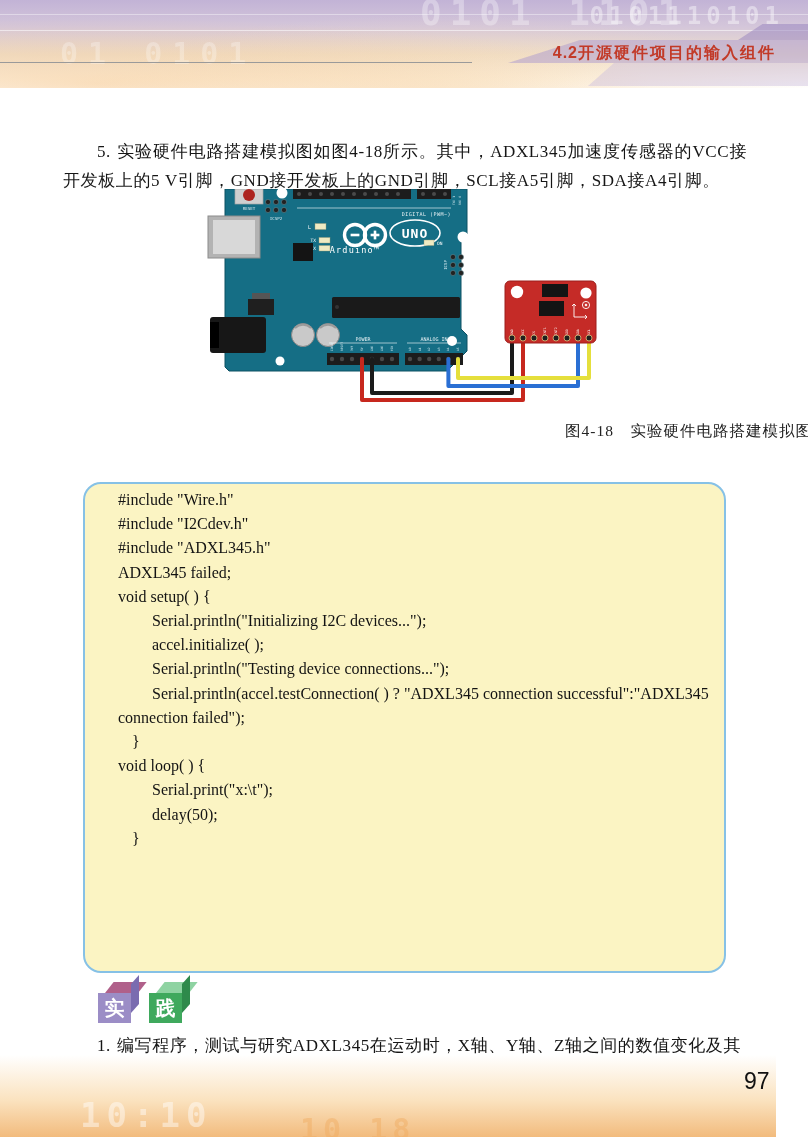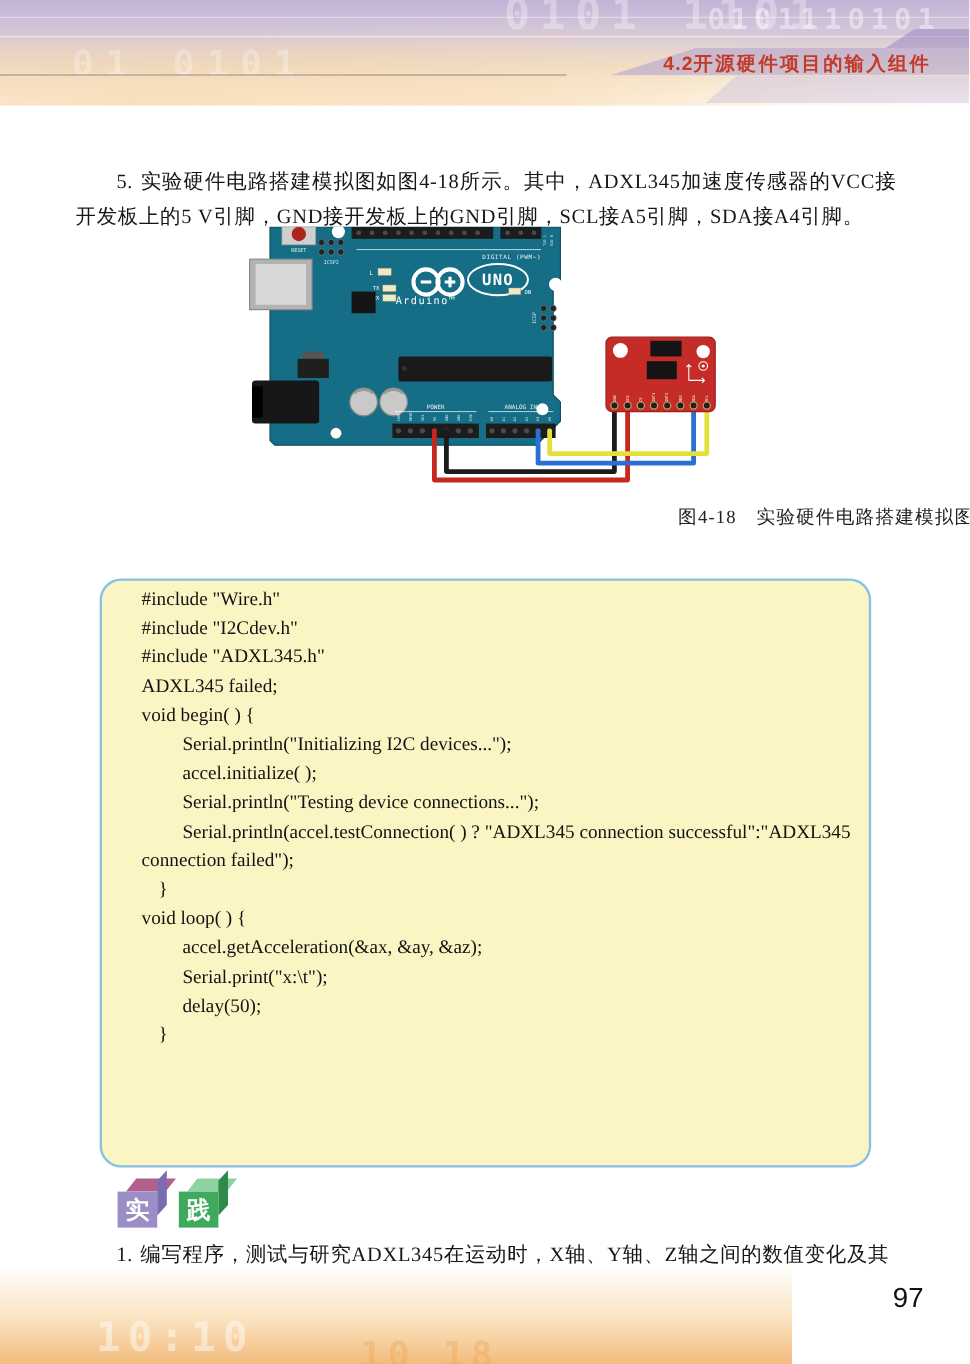--- a/index.html
+++ b/index.html
@@ -50,21 +50,21 @@
   .badge{position:absolute;left:98px;top:982px;display:flex;gap:7px;}
   .cube{position:relative;width:44px;height:47px;}
   .cube-top{position:absolute;top:0;left:7px;width:33px;height:11px;transform:skewX(-38deg);transform-origin:bottom left;}
   .cube-side{position:absolute;top:2px;left:33px;width:8px;height:29px;transform:skewY(-48deg);transform-origin:top left;}
   .cube-front{position:absolute;top:11px;left:0;width:33px;height:30px;display:flex;align-items:center;justify-content:center;
     color:#fff;font-weight:700;font-size:20px;font-family:"Liberation Sans",sans-serif;}
   .cube1 .cube-top{background:#b0608a;} .cube1 .cube-front{background:#9b8dc6;} .cube1 .cube-side{background:#7a6cb0;}
   .cube2 .cube-top{background:#8fd3a2;} .cube2 .cube-front{background:#3fa95d;} .cube2 .cube-side{background:#2e8a4b;}
 
   
-  .footer{position:absolute;left:0;bottom:0;width:660px;height:82px;
+  .footer{position:absolute;left:0;bottom:0;width:776px;height:82px;
     background:linear-gradient(180deg, rgba(250,228,195,0) 0%, rgba(248,214,163,.65) 45%, #f4c astonishing 0),
     linear-gradient(180deg, rgba(255,255,255,0) 0%, rgba(249,217,170,.75) 55%, #f2bb7d 100%);}
   .ftr-digits{position:absolute;font-family:"DejaVu Sans Mono",monospace;font-weight:bold;
     user-select:none;white-space:nowrap;}
   .page-num{position:absolute;left:744px;top:1068px;font-family:"Liberation Sans",sans-serif;
     font-size:23px;color:#111;}
 
   svg text{font-family:"DejaVu Sans Mono",monospace;}
 </style>
 </head>
@@ -272,29 +272,28 @@
 
   <p class="caption">图4-18　实验硬件电路搭建模拟图</p>
 
   <p class="para" style="left:63px;top:443px;width:684px;text-indent:2em;text-align:left;margin-top:46px;"><span class="pnum">6.</span><span>实验的文本程序代码示例如下所示。</span></p>
 
   <div class="code-block" id="code-block">
       <div class="code-line">#include "Wire.h"</div>
       <div class="code-line">#include "I2Cdev.h"</div>
       <div class="code-line">#include "ADXL345.h"</div>
       <div class="code-line">ADXL345 failed;</div>
-      <div class="code-line">void begin( ) {</div>
+      <div class="code-line">void setup( ) {</div>
       <div class="code-line ind2">Serial.println("Initializing I2C devices...");</div>
       <div class="code-line ind2">accel.initialize( );</div>
       <div class="code-line ind2">Serial.println("Testing device connections...");</div>
       <div class="code-line ind2">Serial.println(accel.testConnection( ) ? "ADXL345 connection successful":"ADXL345</div>
       <div class="code-line">connection failed");</div>
       <div class="code-line ind1">}</div>
       <div class="code-line">void loop( ) {</div>
-      <div class="code-line ind2">accel.getAcceleration(&amp;ax, &amp;ay, &amp;az);</div>
       <div class="code-line ind2">Serial.print("x:\t");</div>
       <div class="code-line ind2">delay(50);</div>
       <div class="code-line ind1">}</div>
     </div>
 
   <div class="badge">
     <div class="cube cube1">
       <div class="cube-top"></div>
       <div class="cube-side"></div>
       <div class="cube-front">实</div>

